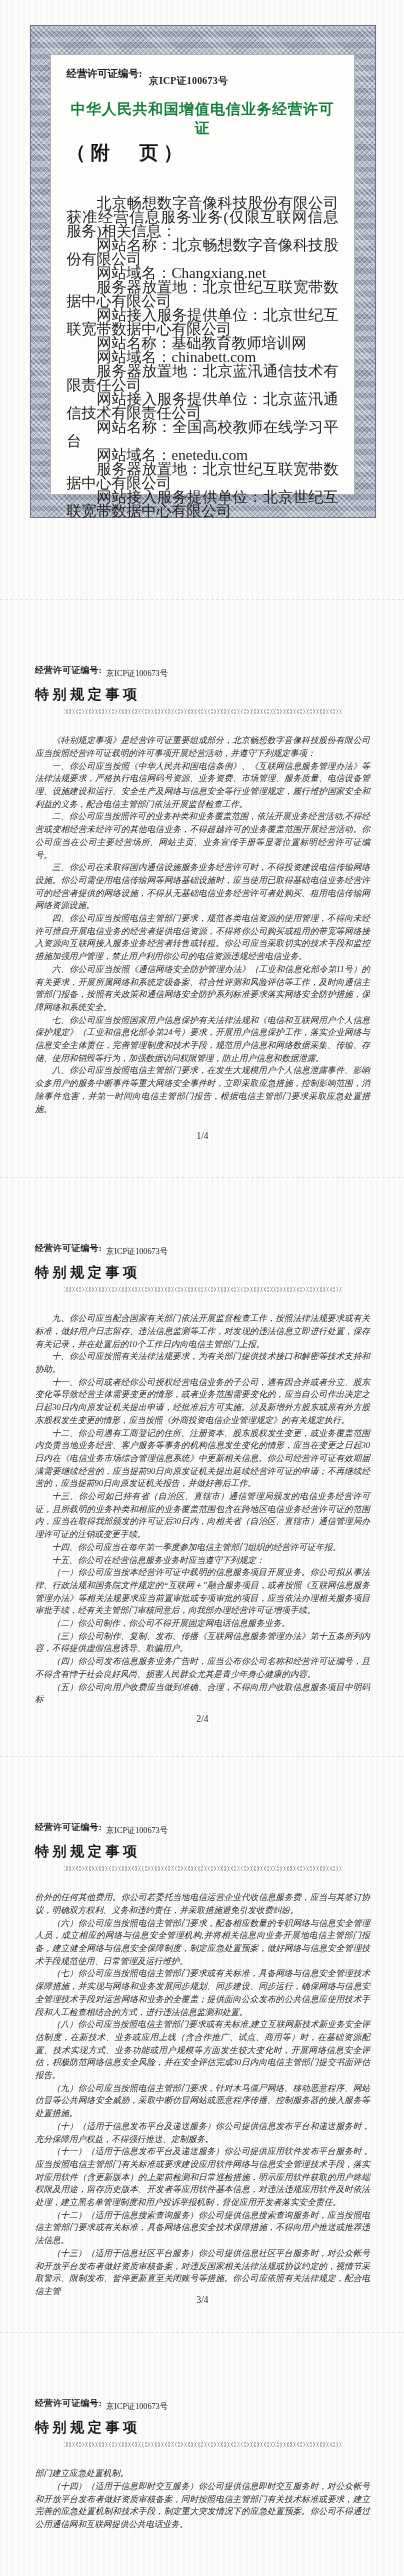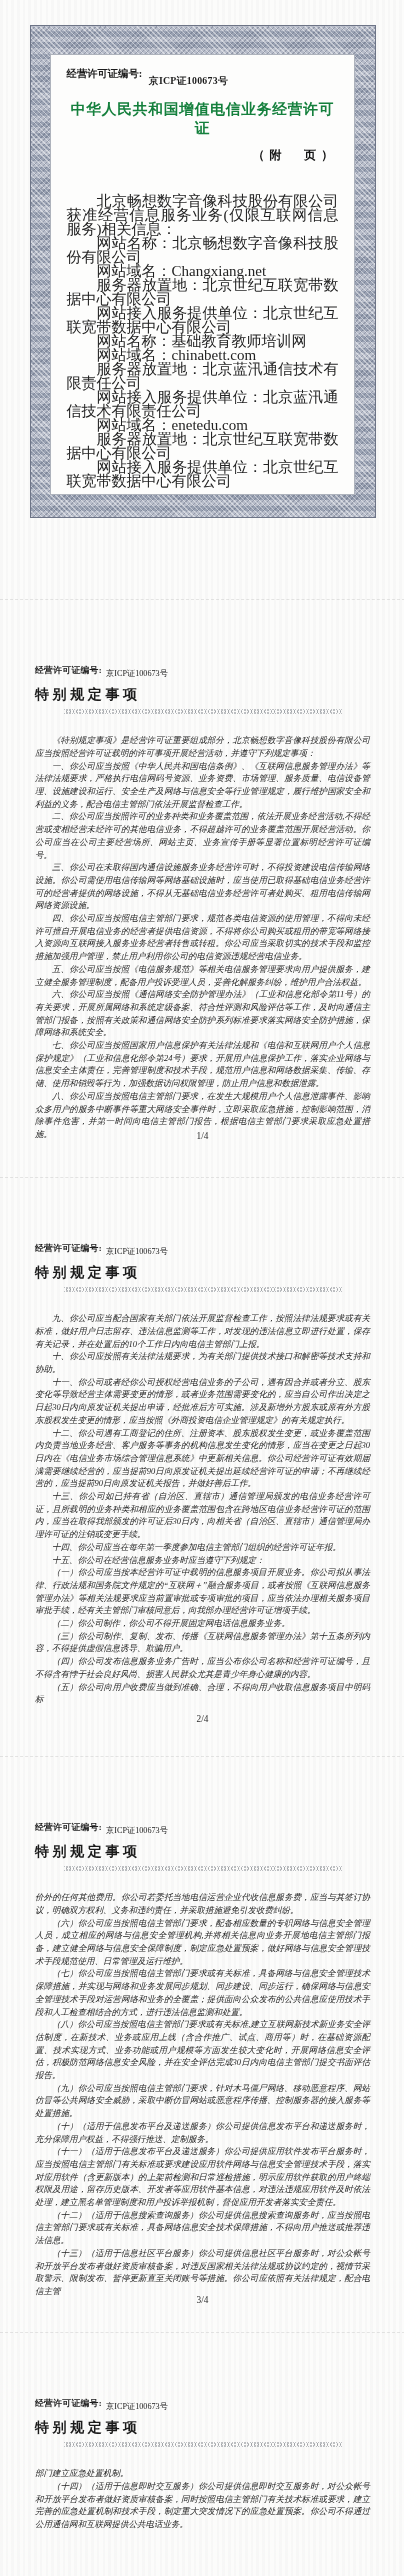--- a/index.html
+++ b/index.html
@@ -28,21 +28,21 @@
   }
   .cert-inner{
     height:100%;
     background:#fdfdfc;
     border:0.5px solid rgba(110,118,135,.55);
     padding:8.2px 15.5px 0;
   }
   .lic-row{margin-top:4.1px;font-size:10.3px;font-weight:700;color:#1c1c1c;}
   .lic-value{font-weight:600;font-size:9.8px;position:relative;top:6.7px;margin-left:4.1px;letter-spacing:0.3px;}
   .cert-title{margin:18.5px 0 0;text-align:center;font-size:14.7px;font-weight:700;letter-spacing:0.8px;color:#15803d;}
-  .cert-subtitle{margin-top:9px;text-align:right;font-size:12px;font-weight:700;letter-spacing:5.2px;color:#141414;}
+  .cert-subtitle{margin-top:2px;text-align:left;font-size:19px;font-weight:700;letter-spacing:5.2px;color:#141414;}
   .cert-body-text{margin-top:30px;font-size:15px;line-height:14px;text-align:justify;color:#232323;}
   .lic-line{margin:0;}
   .indent{text-indent:2em;}
 
   
   .spec-page{position:relative;padding:0 35px;border-top:0.5px dashed rgba(120,120,120,.18);}
   .spec-header{padding-top:65px;font-size:8.8px;color:#1c1c1c;}
   .spec-label{font-weight:700;letter-spacing:0.3px;}
   .spec-num{font-size:8.2px;margin-left:4.1px;position:relative;top:2.6px;}
   .spec-title{margin:9.3px 0 0;font-size:14px;font-weight:700;letter-spacing:3.6px;color:#1b1b1b;}
@@ -78,41 +78,41 @@
           <p class="lic-line indent">北京畅想数字音像科技股份有限公司获准经营信息服务业务(仅限互联网信息服务)相关信息：</p>
           <div id="website-list">
               <p class="lic-line indent">网站名称：北京畅想数字音像科技股份有限公司</p>
               <p class="lic-line indent">网站域名：Changxiang.net</p>
               <p class="lic-line indent">服务器放置地：北京世纪互联宽带数据中心有限公司</p>
               <p class="lic-line indent">网站接入服务提供单位：北京世纪互联宽带数据中心有限公司</p>
               <p class="lic-line indent">网站名称：基础教育教师培训网</p>
               <p class="lic-line indent">网站域名：chinabett.com</p>
               <p class="lic-line indent">服务器放置地：北京蓝汛通信技术有限责任公司</p>
               <p class="lic-line indent">网站接入服务提供单位：北京蓝汛通信技术有限责任公司</p>
+              <p class="lic-line indent">网站名称：全国高校教师在线学习平台</p>
               <p class="lic-line indent">网站域名：enetedu.com</p>
               <p class="lic-line indent">服务器放置地：北京世纪互联宽带数据中心有限公司</p>
               <p class="lic-line indent">网站接入服务提供单位：北京世纪互联宽带数据中心有限公司</p>
             </div>
         </div>
       </div>
     </div>
   </section>
 
   <div id="special-pages">
       <section class="spec-page" style="height: 578px;">
         <div class="spec-header"><span class="spec-label">经营许可证编号:</span><span class="spec-num">京ICP证100673号</span></div>
         <h2 class="spec-title">特别规定事项</h2>
         <div class="zigzag"></div>
         <div class="spec-body">
           <p class="indent">《特别规定事项》是经营许可证重要组成部分，北京畅想数字音像科技股份有限公司应当按照经营许可证载明的许可事项开展经营活动，并遵守下列规定事项：</p>
           <p class="indent">一、你公司应当按照《中华人民共和国电信条例》、《互联网信息服务管理办法》等法律法规要求，严格执行电信网码号资源、业务资费、市场管理、服务质量、电信设备管理、设施建设和运行、安全生产及网络与信息安全等行业管理规定，履行维护国家安全和利益的义务，配合电信主管部门依法开展监督检查工作。</p>
           <p class="indent">二、你公司应当按照许可的业务种类和业务覆盖范围，依法开展业务经营活动,不得经营或变相经营未经许可的其他电信业务，不得超越许可的业务覆盖范围开展经营活动。你公司应当在公司主要经营场所、网站主页、业务宣传手册等显著位置标明经营许可证编号。</p>
           <p class="indent">三、你公司在未取得国内通信设施服务业务经营许可时，不得投资建设电信传输网络设施。你公司需使用电信传输网等网络基础设施时，应当使用已取得基础电信业务经营许可的经营者提供的网络设施，不得从无基础电信业务经营许可者处购买、租用电信传输网网络资源设施。</p>
           <p class="indent">四、你公司应当按照电信主管部门要求，规范各类电信资源的使用管理，不得向未经许可擅自开展电信业务的经营者提供电信资源，不得将你公司购买或租用的带宽等网络接入资源向互联网接入服务业务经营者转售或转租。你公司应当采取切实的技术手段和监控措施加强用户管理，禁止用户利用你公司的电信资源违规经营电信业务。</p>
-          <p class="indent">五、你公司应当按照《电信服务规范》等相关电信服务管理要求向用户提供服务，建立健全服务管理制度，配备用户投诉受理人员，妥善化解服务纠纷，维护用户合法权益。</p>
           <p class="indent">六、你公司应当按照《通信网络安全防护管理办法》（工业和信息化部令第11号）的有关要求，开展所属网络和系统定级备案、符合性评测和风险评估等工作，及时向通信主管部门报备，按照有关政策和通信网络安全防护系列标准要求落实网络安全防护措施，保障网络和系统安全。</p>
           <p class="indent">七、你公司应当按照国家用户信息保护有关法律法规和《电信和互联网用户个人信息保护规定》（工业和信息化部令第24号）要求，开展用户信息保护工作，落实企业网络与信息安全主体责任，完善管理制度和技术手段，规范用户信息和网络数据采集、传输、存储、使用和销毁等行为，加强数据访问权限管理，防止用户信息和数据泄露。</p>
           <p class="indent">八、你公司应当按照电信主管部门要求，在发生大规模用户个人信息泄露事件、影响众多用户的服务中断事件等重大网络安全事件时，立即采取应急措施，控制影响范围，消除事件危害，并第一时间向电信主管部门报告，根据电信主管部门要求采取应急处置措施。</p>
         </div>
         <div class="page-number" style="bottom: 36px;">1/4</div>
       </section>
       <section class="spec-page" style="height: 579px;">
         <div class="spec-header"><span class="spec-label">经营许可证编号:</span><span class="spec-num">京ICP证100673号</span></div>
         <h2 class="spec-title">特别规定事项</h2>
         <div class="zigzag"></div>

